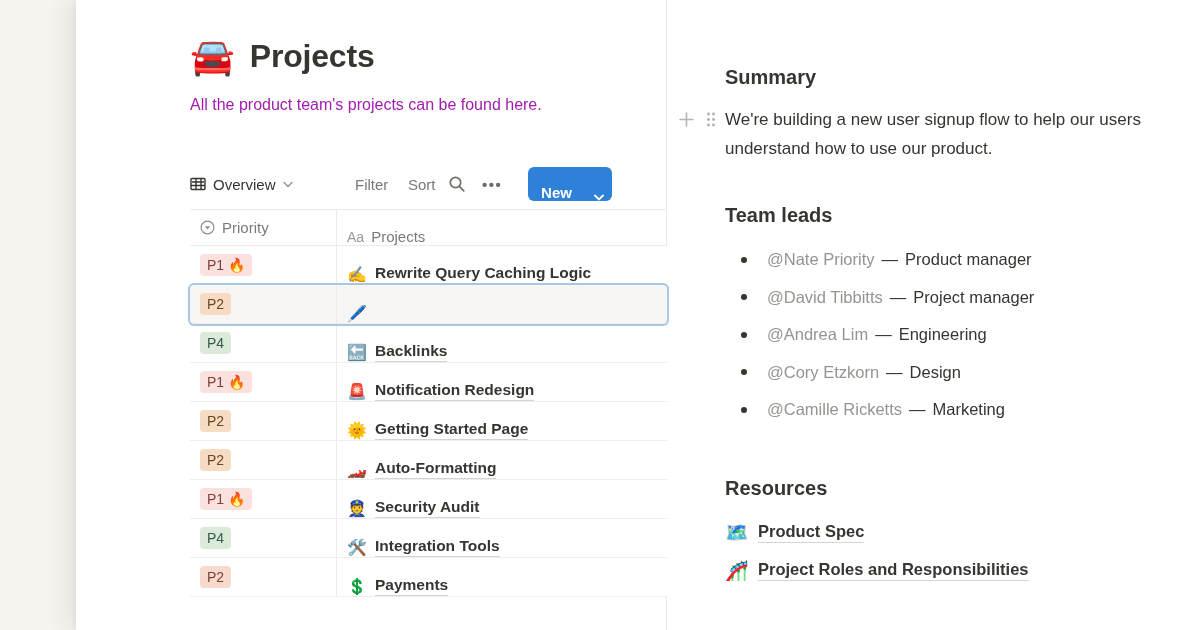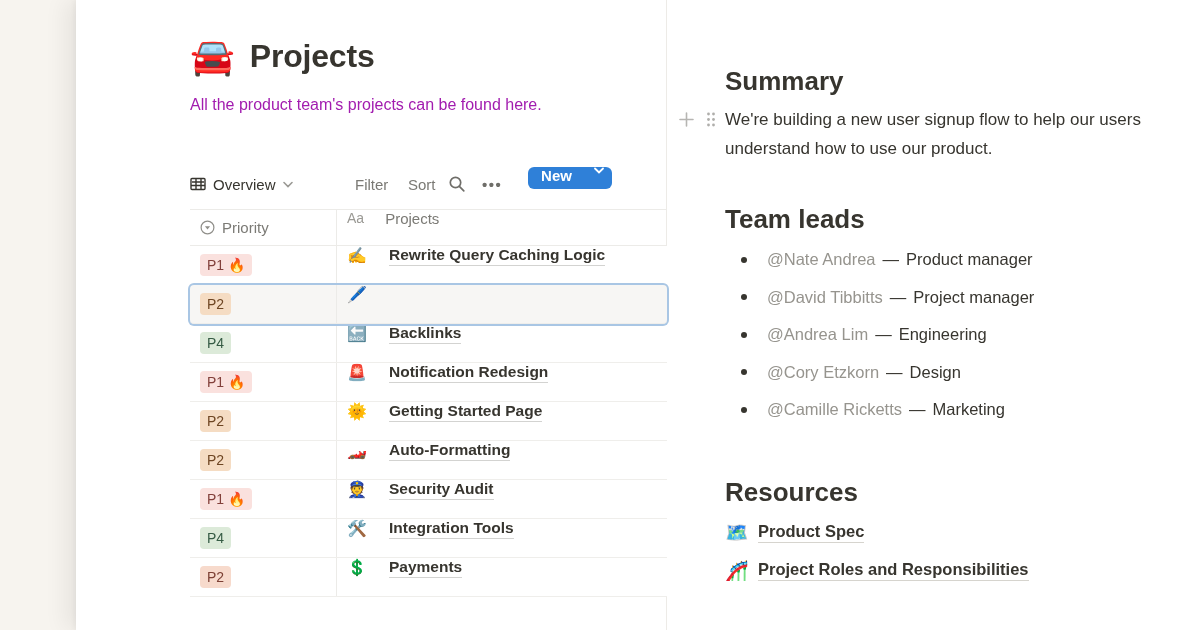--- a/index.html
+++ b/index.html
@@ -36,53 +36,53 @@
   .tb-text {
     position:absolute; top:2px; height:32px; display:flex; align-items:center;
     font-size:15px; color:#7A7974; background:none; border:none; cursor:pointer;
     font-family:inherit;
   }
   #tb-filter { left:279px; } #tb-sort { left:332px; }
   .tb-icon { position:absolute; top:2px; height:32px; display:flex; align-items:center; cursor:pointer; background:none; border:none; }
   #tb-search { left:372px; }
   #tb-more { left:406px; font-size:15px; color:#6F6E69; letter-spacing:1.5px; font-weight:700; }
   .new-btn {
-    position:absolute; left:452px; top:1px; width:84px; height:22px;
-    background:var(--accent,#2F80D8); border-radius:6px; display:flex; align-items:flex-start;
+    position:absolute; left:452px; top:1px; width:84px; height:34px;
+    background:var(--accent,#2F80D8); border-radius:6px; display:flex; align-items:flex-end;
     color:#fff; cursor:pointer; overflow:hidden;
   }
   .new-btn .nlabel { flex:1; display:flex; align-items:center; justify-content:center; font-size:15px; font-weight:600; }
   .new-btn .ndiv { width:1px; background:rgba(0,0,0,0.22); margin:0; }
   .new-btn .nchev { width:26px; display:flex; align-items:center; justify-content:center; }
   
   .table { position:absolute; left:114px; top:209px; width:477px; }
   .thead {
     display:flex; height:37px; border-top:1px solid #ECEBE8; border-bottom:1px solid #ECEBE8;
     color:#7B7A75; font-size:15px;
   }
   .col-a { width:147px; border-right:1px solid #ECEBE8; display:flex; align-items:center; gap:7px; padding-left:10px; }
-  .col-b { flex:1; display:flex; align-items:flex-start; gap:21px; padding-left:10px; }
+  .col-b { flex:1; display:flex; align-items:flex-end; gap:7px; padding-left:10px; }
   .aa-glyph { font-size:14px; color:#9B9A95; }
   .trow { display:flex; height:39px; border-bottom:1px solid #EFEEEB; position:relative; background:#fff; cursor:pointer; }
   .trow.selected {
     background:#F7F6F4; border-radius:4px; z-index:2;
     box-shadow:0 0 0 2px var(--sel,#A9C6E4);
   }
   .badge {
     display:inline-block; padding:2px 7px; border-radius:4px;
     font-size:14px; font-weight:500; line-height:18px; white-space:nowrap;
   }
   .remoji { font-size:16px; width:21px; text-align:center; flex:none; }
   .ptitle {
     font-size:15.5px; font-weight:600; color:#37352F; white-space:nowrap;
     border-bottom:1px solid rgba(55,53,47,0.22); padding-bottom:1px;
   }
   
   .right-panel { position:absolute; left:591px; top:0; width:533px; height:630px; background:#fff; }
-  .h2 { position:absolute; left:58px; font-size:26px; font-weight:700; color:#37352F; }
+  .h2 { position:absolute; left:58px; font-size:20px; font-weight:700; color:#37352F; }
   #h-summary { top:66px; }
   #h-team { top:204px; }
   #h-resources { top:477px; }
   .gutter { position:absolute; top:110px; display:flex; align-items:center; gap:9px; left:10px; }
   .summary-text {
     position:absolute; left:58px; top:105px; width:484px;
     font-size:17px; line-height:29px; color:#37352F;
   }
   .team-list { position:absolute; left:58px; top:241px; list-style:none; width:470px; }
   .team-list li { height:37.5px; display:flex; align-items:center; gap:7px; font-size:16.5px; }
@@ -269,21 +269,21 @@
       </span>
     </div>
 
     <p class="summary-text">We're building a new user signup flow to help our users understand how to use our product.</p>
 
     <h2 class="h2" id="h-team">Team leads</h2>
 
     <ul class="team-list">
       <li>
         <span class="bullet-dot"></span>
-        <span class="mention">@Nate Andrea</span>
+        <span class="mention">@Nate Priority</span>
         <span class="dash">—</span>
         <span class="role">Product manager</span>
       </li>
       <li>
         <span class="bullet-dot"></span>
         <span class="mention">@David Tibbitts</span>
         <span class="dash">—</span>
         <span class="role">Project manager</span>
       </li>
       <li>

